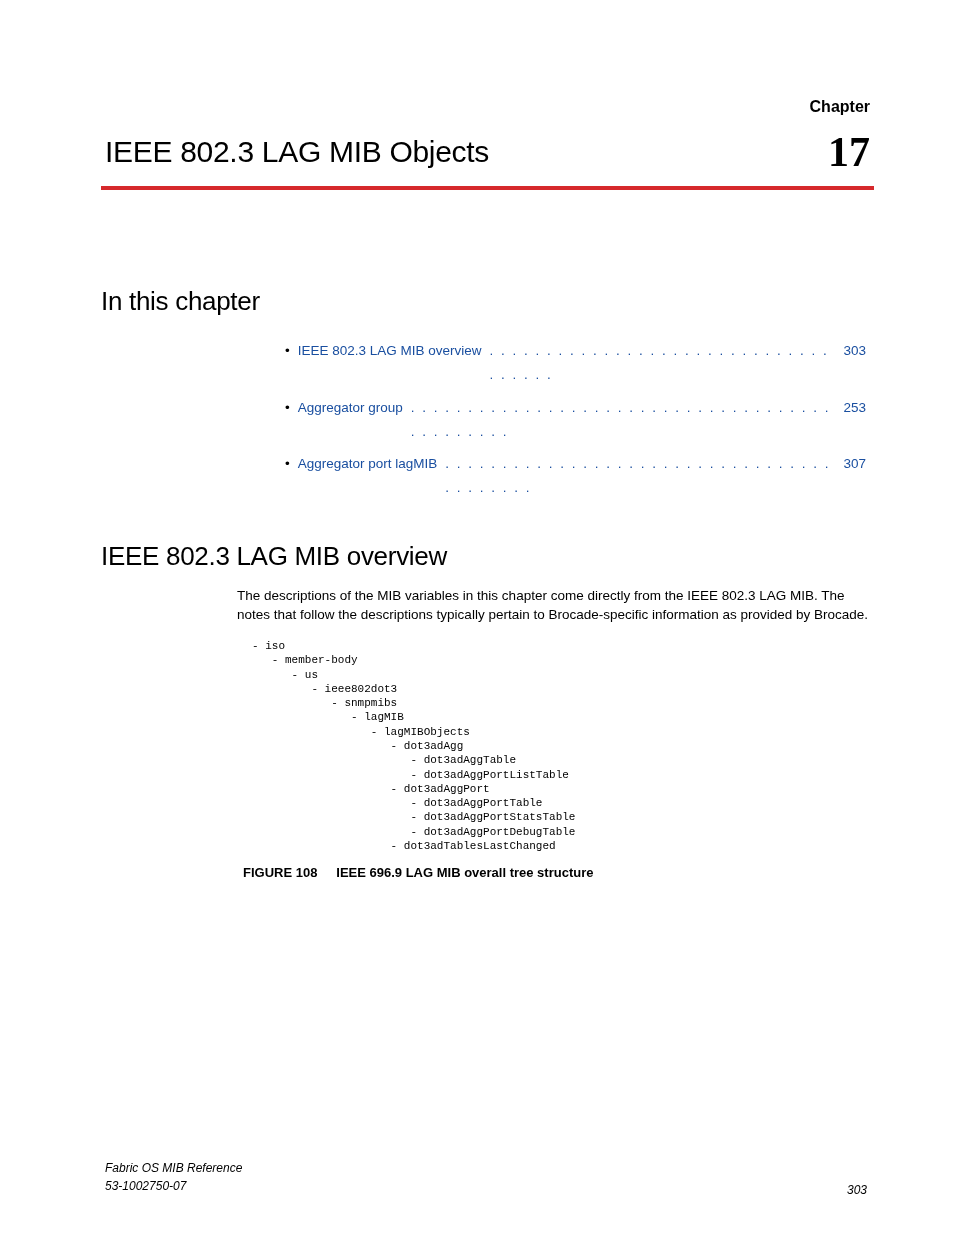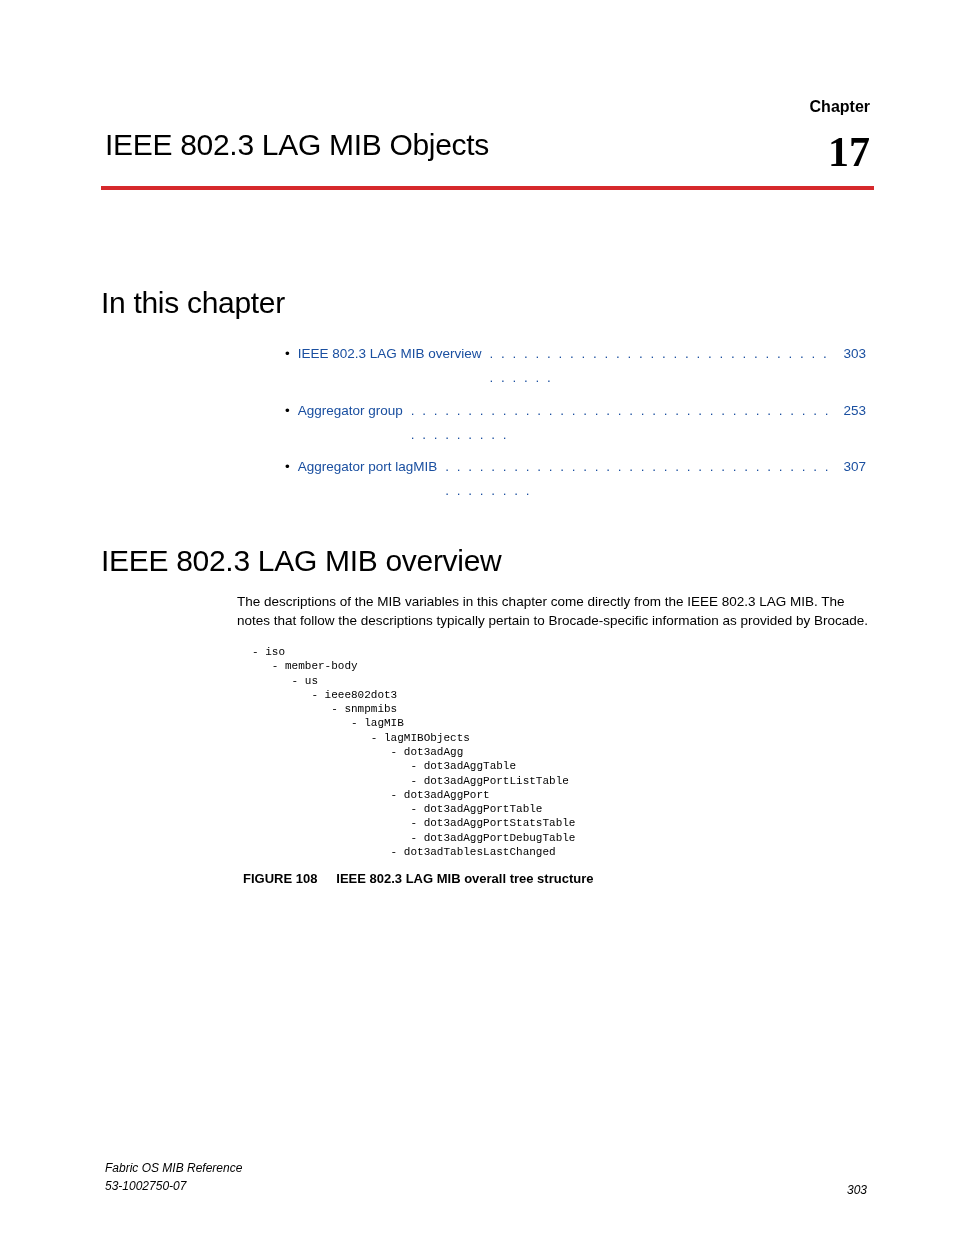--- a/index.html
+++ b/index.html
@@ -18,41 +18,41 @@
       text-align: right;
       margin-bottom: 8px;
     }
     .chapter-label {
       font-size: 16px;
       font-weight: bold;
     }
     .title-row {
       display: flex;
       justify-content: space-between;
-      align-items: flex-start;
+      align-items: center;
       margin-bottom: 6px;
     }
     .chapter-title {
       font-size: 30px;
       font-weight: normal;
       font-family: "Arial Narrow", Arial, sans-serif;
       letter-spacing: -0.3px;
     }
     .chapter-number {
       font-size: 42px;
       font-weight: bold;
       font-family: Georgia, "Times New Roman", serif;
     }
     .red-rule {
       height: 4px;
       background: #d6292c;
       margin-bottom: 96px;
     }
     .section-heading {
-      font-size: 30px;
+      font-size: 26px;
       font-weight: normal;
       font-family: "Arial Narrow", Arial, sans-serif;
       letter-spacing: -0.3px;
       margin-bottom: 18px;
     }
     .toc {
       margin-left: 180px;
       margin-bottom: 40px;
     }
     .toc-item {
@@ -181,21 +181,21 @@
                      - dot3adAgg
                         - dot3adAggTable
                         - dot3adAggPortListTable
                      - dot3adAggPort
                         - dot3adAggPortTable
                         - dot3adAggPortStatsTable
                         - dot3adAggPortDebugTable
                      - dot3adTablesLastChanged</pre>
 
   <div class="figure-caption">
-    <span class="fig-label">FIGURE 108</span>&nbsp;&nbsp;&nbsp;<span class="fig-title">IEEE 802.3 LAG MIB overall tree structure</span>
+    <span class="fig-label">FIGURE 108</span>&nbsp;&nbsp;&nbsp;<span class="fig-title">IEEE 696.9 LAG MIB overall tree structure</span>
   </div>
 </div>
 
 <div class="footer">
   <div class="footer-left">
     <div>Fabric OS MIB Reference</div>
     <div>53-1002750-07</div>
   </div>
   <div class="footer-right">303</div>
 </div>

